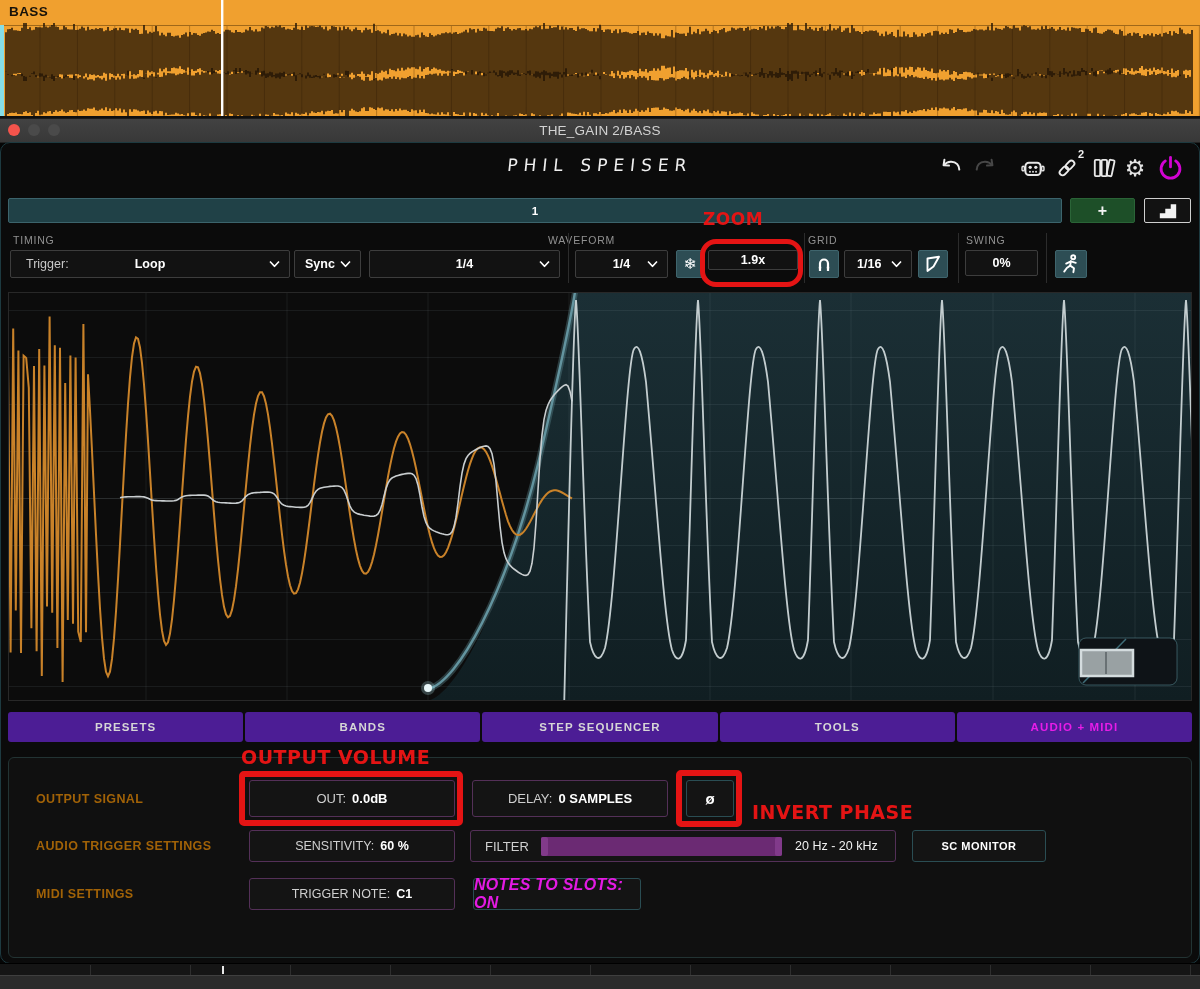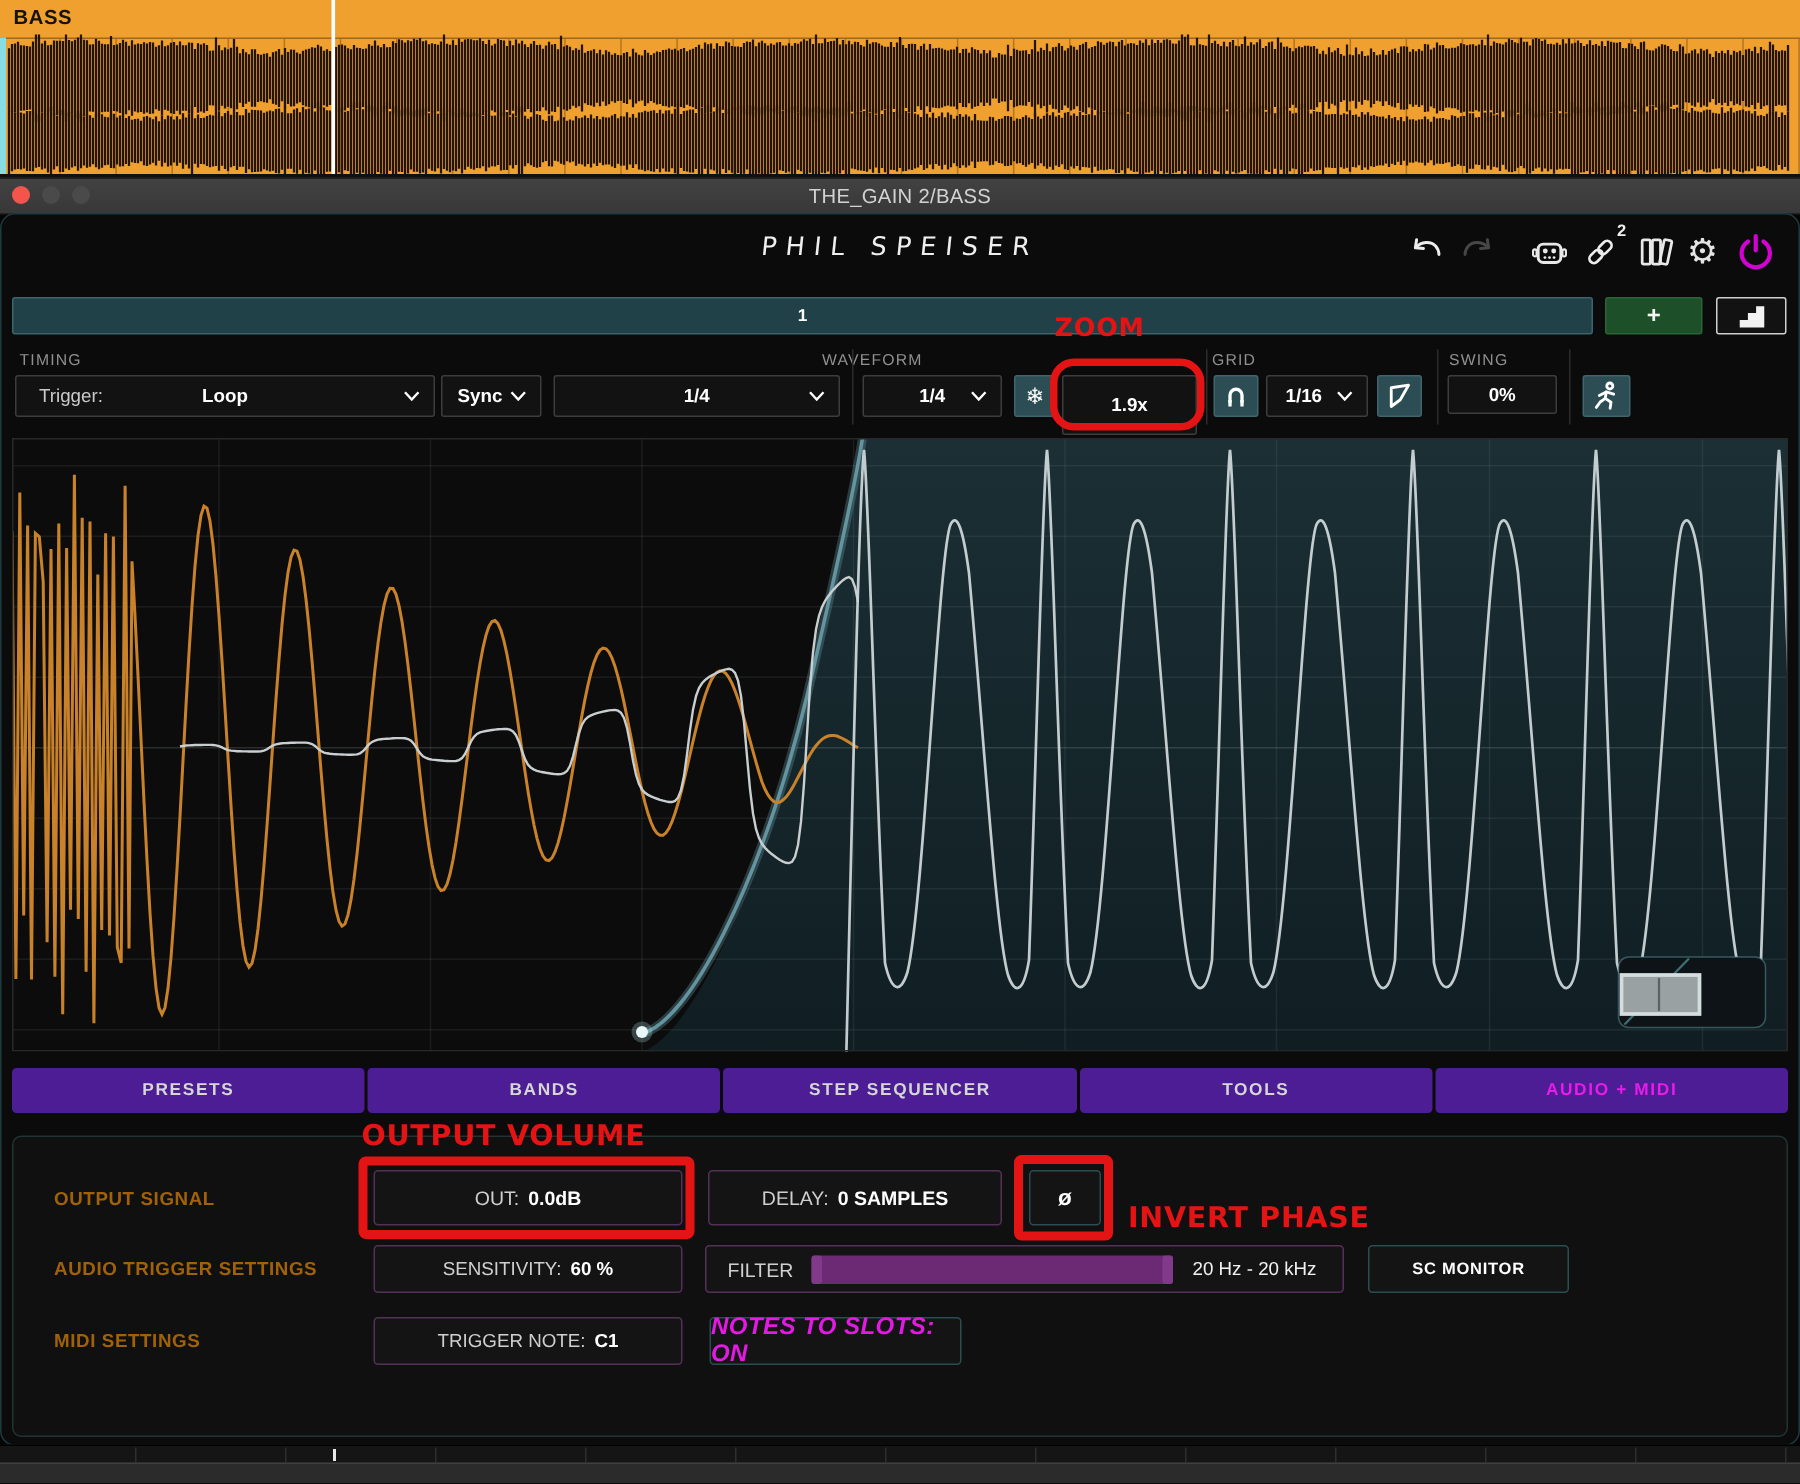--- a/index.html
+++ b/index.html
@@ -233,21 +233,21 @@
 
   <div class="abs cbox" style="left:575px;top:250px;width:93px;height:28px;">
     <span>1/4</span>
     <svg class="chev" width="11" height="7" viewBox="0 0 11 7">
         <path d="M1 1 L5.5 5.8 L10 1" stroke="#fff" stroke-width="1.6" fill="none"></path>
       </svg>
   </div>
   <div class="abs tealbtn" style="left:676px;top:250px;width:28px;height:28px;">
     <span class="snow">❄</span>
   </div>
-  <div class="abs cbox" style="left:708px;top:250px;width:90px;height:40px;">
+  <div class="abs cbox" style="left:708px;top:250px;width:90px;height:20px;">
     <span>1.9x</span>
   </div>
 
   <div class="abs tealbtn" style="left:809px;top:250px;width:30px;height:28px;">
     <svg width="20" height="20" viewBox="0 0 20 20">
       <path d="M6 17 L6 9.5 A4 4 0 0 1 14 9.5 L14 17" stroke="#fff" stroke-width="2.2" fill="none"></path>
       <line x1="4.8" y1="13.6" x2="7.2" y2="13.6" stroke="#fff" stroke-width="1.6"></line>
       <line x1="12.8" y1="13.6" x2="15.2" y2="13.6" stroke="#fff" stroke-width="1.6"></line>
     </svg>
   </div>

